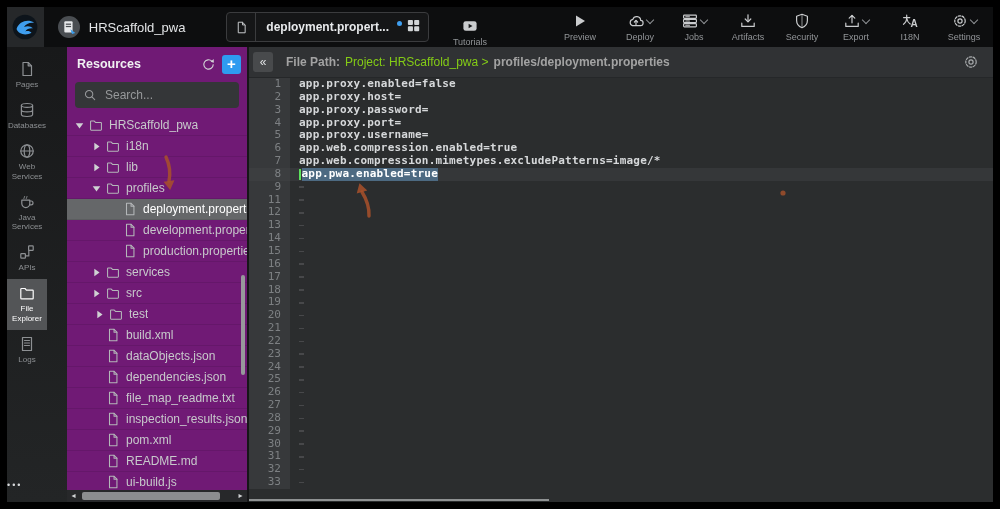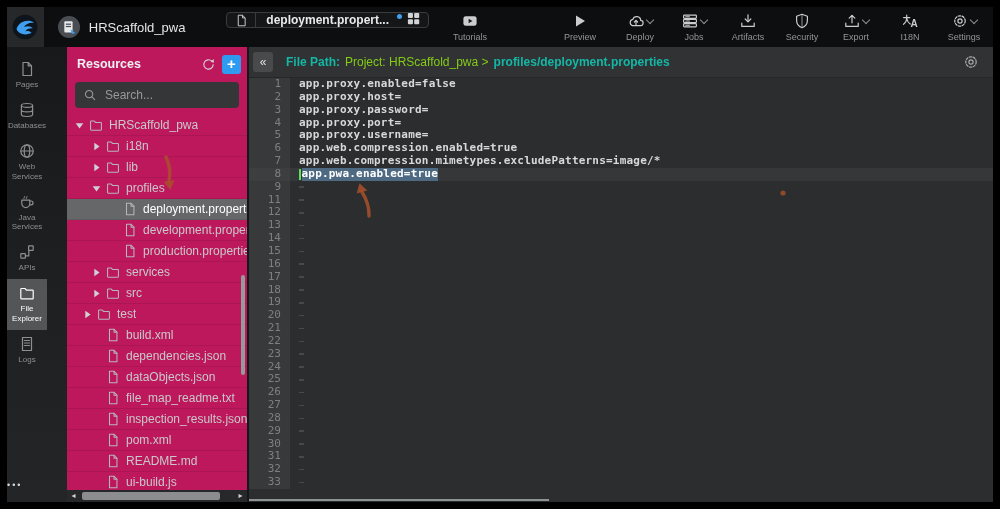--- a/index.html
+++ b/index.html
@@ -6,52 +6,52 @@
     font-family:"Liberation Sans",sans-serif;-webkit-user-select:none;user-select:none;}
   .frame{position:absolute;left:7px;top:7px;width:986px;height:495px;display:flex;flex-direction:column;background:#0d0e0f;}
 
   
   .topbar{height:40px;display:flex;align-items:stretch;background:#0d0e0f;flex:0 0 40px;}
   .logo-tile{width:40px;display:flex;align-items:center;justify-content:center;background:#26282a;}
   .logo-tile svg{width:26px;height:26px;}
   .project{width:197px;display:flex;align-items:center;gap:9px;padding-left:14px;box-sizing:border-box;}
   .project-avatar svg{width:22px;height:22px;display:block;}
   .project-name{color:#e2e4e6;font-size:13px;font-weight:500;}
-  .file-tab{display:flex;align-items:center;height:16px;margin-top:5px;background:#151617;
+  .file-tab{display:flex;align-items:center;height:30px;margin-top:5px;background:#151617;
     border:1px solid #3b3c3e;border-radius:4px;box-sizing:border-box;}
   .tab-file-cell{width:28px;height:100%;display:flex;align-items:center;justify-content:center;border-right:1px solid #3b3c3e;color:#cbced0;}
   .tab-label{padding:0 8px 0 10px;color:#e8eaec;font-size:12px;font-weight:bold;}
   .tab-dot{width:5px;height:5px;border-radius:50%;background:#3f9ff0;margin:-8px 4px 0 0;}
   .tab-grid{color:#d2d5d7;margin-right:7px;}
   .tb-item{display:flex;flex-direction:column;align-items:center;justify-content:center;gap:3px;
     color:#caccce;padding:0 7px;min-width:40px;cursor:pointer;}
   .tb-label{font-size:9px;color:#92959�;}
   .tb-label{font-size:9px;color:#929598;}
   .ico-row{display:flex;align-items:center;gap:3px;height:16px;}
   .chev{width:5px;height:5px;border-right:1.4px solid #8f9295;border-bottom:1.4px solid #8f9295;
     transform:rotate(45deg);margin-top:-2px;}
-  .sp-tut{margin-left:14px;}.sp-prev{margin-left:56px;}.sp-dep{margin-left:6px;}
+  .sp-tut{margin-left:14px;justify-content:flex-end;}.sp-prev{margin-left:56px;}.sp-dep{margin-left:6px;}
   .topbar-right{margin-left:auto;display:flex;align-items:stretch;padding-right:2px;}
   .topbar-right .tb-item{justify-content:center;}
 
   
   .main{flex:1;display:flex;min-height:0;}
 
   
   .rail{width:60px;background:linear-gradient(180deg,#18191a,#232526);display:flex;flex-direction:column;
     align-items:flex-start;padding-top:8px;box-sizing:border-box;}
   .rail-item{width:40px;padding:6px 0 7px;display:flex;flex-direction:column;align-items:center;gap:3px;
     color:#8d9093;cursor:pointer;}
   .rail-item .rl-label{font-size:8px;line-height:1.15;text-align:center;width:40px;}
   .rail-item.active{background:#535557;color:#fdfdfd;}
   .rail-spacer{flex:1;}
   .rail-dots{color:#d6d8da;font-size:9px;letter-spacing:2px;margin:10px 0 12px;}
 
   
-  .resources{width:180px;background:#be185d;display:flex;flex-direction:column;position:relative;box-sizing:border-box;}
+  .resources{width:180px;background:#701a75;display:flex;flex-direction:column;position:relative;box-sizing:border-box;}
   .res-header{height:30px;display:flex;align-items:center;padding:2px 6px 0 10px;gap:6px;flex:0 0 30px;}
   .res-title{color:#f0f1f2;font-size:12.5px;font-weight:bold;flex:1;}
   .res-refresh{color:#d2d4d6;width:15px;height:15px;cursor:pointer;}
   .res-add{width:19px;height:19px;background:#2e9bf0;border-radius:3px;color:#fff;font-size:15px;line-height:18px;
     text-align:center;cursor:pointer;font-weight:bold;}
   .search-box{margin:3px 8px 7px;height:26px;background:#343638;border-radius:4px;display:flex;align-items:center;
     padding:0 8px;gap:6px;flex:0 0 26px;}
   .search-box .ic{color:#97999b;}
   .search-input{background:transparent;border:none;outline:none;color:#cfd1d3;font-size:12px;width:120px;
     font-family:"Liberation Sans",sans-serif;}
@@ -70,21 +70,21 @@
   .h-arrow{width:13px;color:#d0d2d4;font-size:8px;text-align:center;cursor:pointer;line-height:12px;}
   .h-thumb{height:8px;flex:0 0 138px;background:#8b8d8f;border-radius:2px;margin-left:2px;cursor:pointer;}
   .h-fill{flex:1;}
 
   
   .editor{flex:1;display:flex;flex-direction:column;background:#2b2d2e;border-left:2px solid #161718;position:relative;min-width:0;}
   .filepath{height:30px;background:#303234;display:flex;align-items:center;padding-left:4px;gap:5px;
     font-size:12px;flex:0 0 30px;border-bottom:1px solid #252729;}
   .collapse-btn{width:20px;height:20px;background:#484a4c;border-radius:3px;color:#e0e2e4;display:flex;
     align-items:center;justify-content:center;font-size:12px;margin-right:8px;cursor:pointer;}
-  .fp-label,.fp-path{color:#14b8a6;font-weight:bold;}
+  .fp-label,.fp-path{color:#a3a3a3;font-weight:bold;}
   .fp-project{color:#84cc16;}
   .fp-gear{margin-left:auto;margin-right:14px;width:16px;height:16px;color:#a8abad;cursor:pointer;}
   .code{flex:1;overflow:hidden;font-family:"DejaVu Sans Mono","Liberation Mono",monospace;font-size:11px;font-weight:bold;}
   .code-row{height:12.85px;line-height:12.85px;display:flex;white-space:nowrap;}
   .gutter{width:32px;flex:0 0 32px;background:#37393b;color:#7d8083;text-align:right;padding-right:9px;font-weight:normal;}
   .code-row.current{background:#353739;}
   .code-row.current .gutter{background:#3c3e40;}
   .code-text{padding-left:9px;color:#d6d8da;letter-spacing:0.2px;display:flex;align-items:center;}
   .sel{background:#4d6a82;color:#ffffff;}
   .caret-bar{display:inline-block;width:2px;height:11px;background:#5ce05c;margin-right:0.5px;vertical-align:middle;}
@@ -452,21 +452,21 @@
                 <polygon points="2.6,0.8 8.4,5 2.6,9.2" fill="currentColor" stroke="none"></polygon>
               </svg>
             </span>
             <span class="ic ic14 tree-ic">
               <svg viewBox="0 0 16 16">
                 <path d="M1.8 13.2V4.2c0-.4.3-.7.7-.7h3.5l1.4 1.6h6.1c.4 0 .7.3.7.7v7.4c0 .4-.3.7-.7.7H2.5c-.4 0-.7-.3-.7-.7z"></path>
               </svg>
             </span>
             <span class="tree-label">src</span>
           </div>
-          <div class="tree-row" style="padding-left: 16px;">
+          <div class="tree-row" style="padding-left: 28px;">
             <span class="caret">
               <svg viewBox="0 0 10 10">
                 <polygon points="2.6,0.8 8.4,5 2.6,9.2" fill="currentColor" stroke="none"></polygon>
               </svg>
             </span>
             <span class="ic ic14 tree-ic">
               <svg viewBox="0 0 16 16">
                 <path d="M1.8 13.2V4.2c0-.4.3-.7.7-.7h3.5l1.4 1.6h6.1c.4 0 .7.3.7.7v7.4c0 .4-.3.7-.7.7H2.5c-.4 0-.7-.3-.7-.7z"></path>
               </svg>
             </span>
@@ -483,31 +483,31 @@
             <span class="tree-label">build.xml</span>
           </div>
           <div class="tree-row" style="padding-left: 25px;">
             <span class="caret spacer"></span>
             <span class="ic ic14 tree-ic">
               <svg viewBox="0 0 16 16">
                 <path d="M4 1.5h5.2L12.5 4.8V14.5H4z"></path>
                 <path d="M9.2 1.5v3.3h3.3"></path>
               </svg>
             </span>
+            <span class="tree-label">dataObjects.json</span>
+          </div>
+          <div class="tree-row" style="padding-left: 25px;">
+            <span class="caret spacer"></span>
+            <span class="ic ic14 tree-ic">
+              <svg viewBox="0 0 16 16">
+                <path d="M4 1.5h5.2L12.5 4.8V14.5H4z"></path>
+                <path d="M9.2 1.5v3.3h3.3"></path>
+              </svg>
+            </span>
             <span class="tree-label">dependencies.json</span>
-          </div>
-          <div class="tree-row" style="padding-left: 25px;">
-            <span class="caret spacer"></span>
-            <span class="ic ic14 tree-ic">
-              <svg viewBox="0 0 16 16">
-                <path d="M4 1.5h5.2L12.5 4.8V14.5H4z"></path>
-                <path d="M9.2 1.5v3.3h3.3"></path>
-              </svg>
-            </span>
-            <span class="tree-label">dataObjects.json</span>
           </div>
           <div class="tree-row" style="padding-left: 25px;">
             <span class="caret spacer"></span>
             <span class="ic ic14 tree-ic">
               <svg viewBox="0 0 16 16">
                 <path d="M4 1.5h5.2L12.5 4.8V14.5H4z"></path>
                 <path d="M9.2 1.5v3.3h3.3"></path>
               </svg>
             </span>
             <span class="tree-label">file_map_readme.txt</span>

